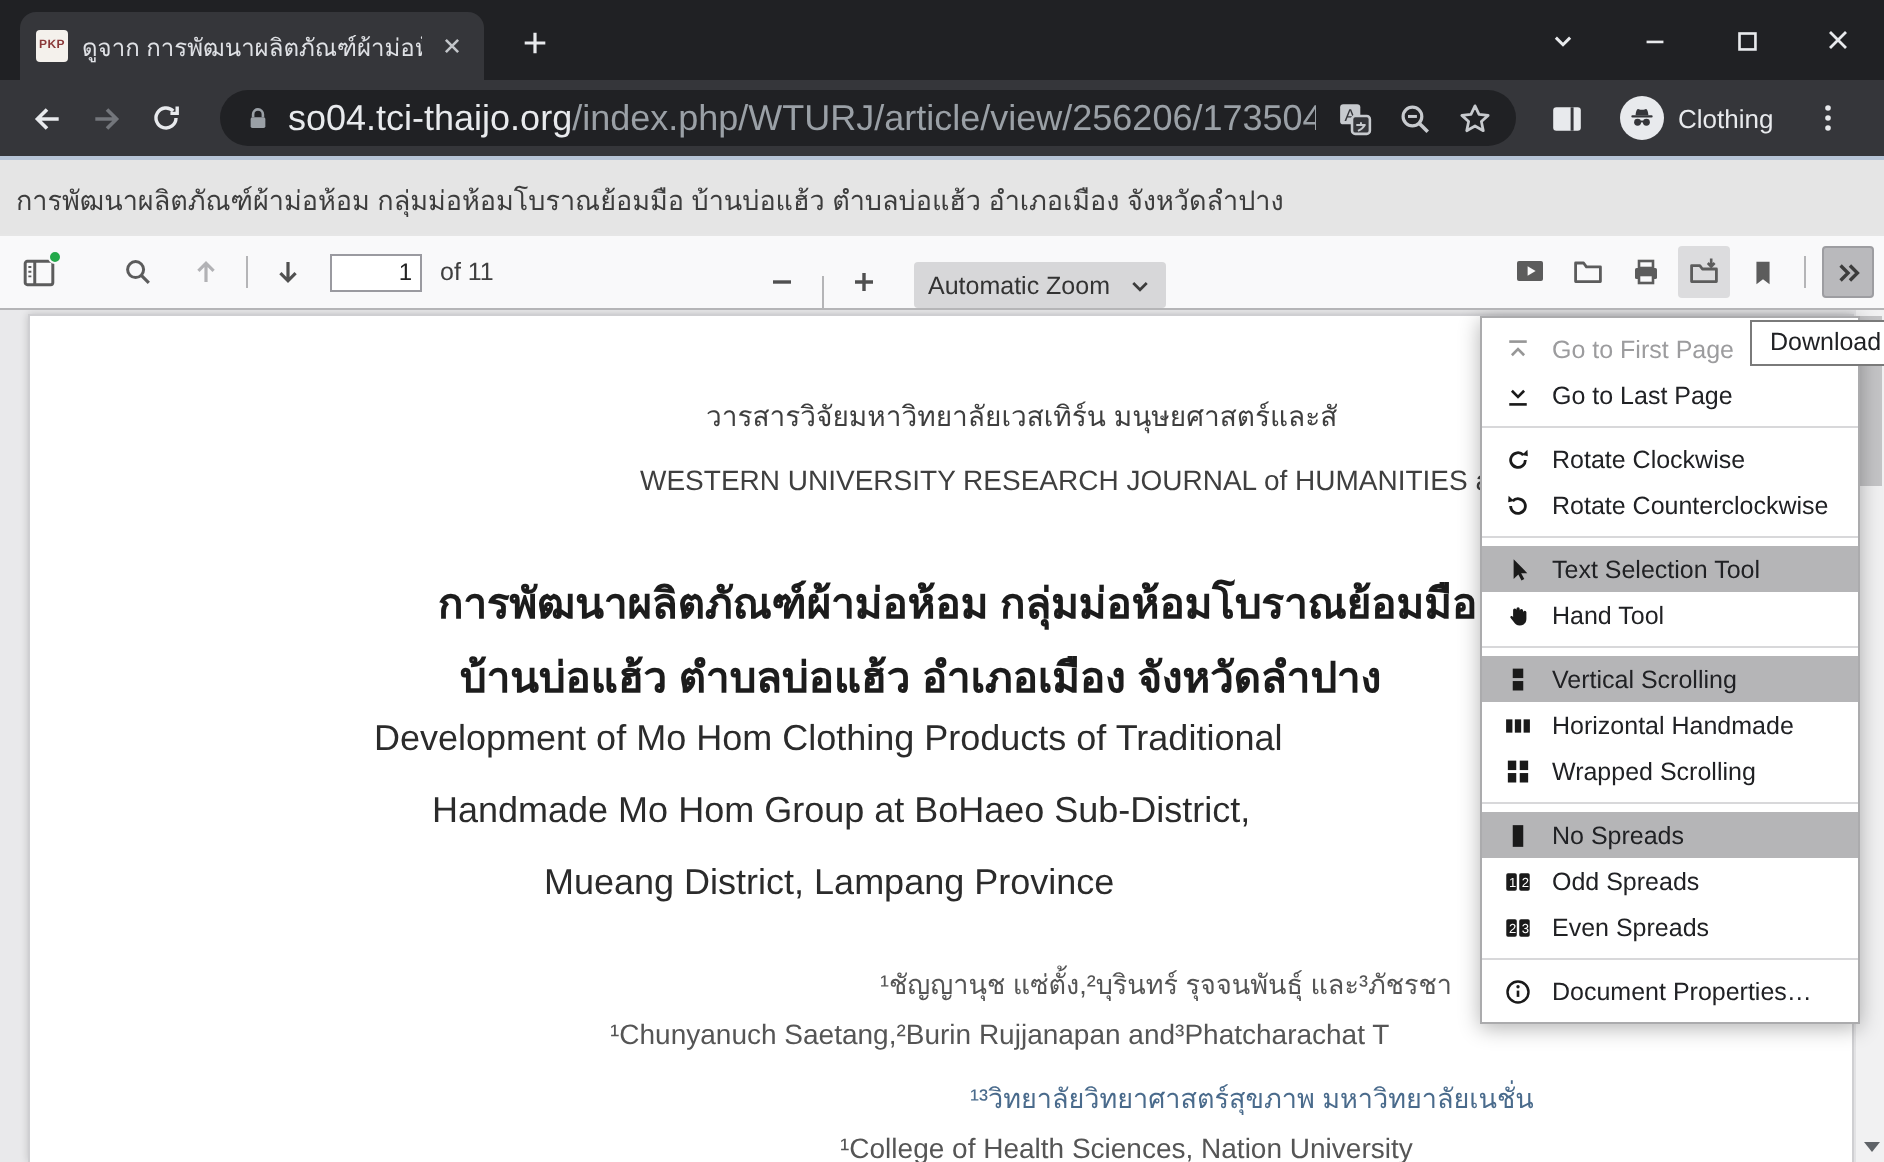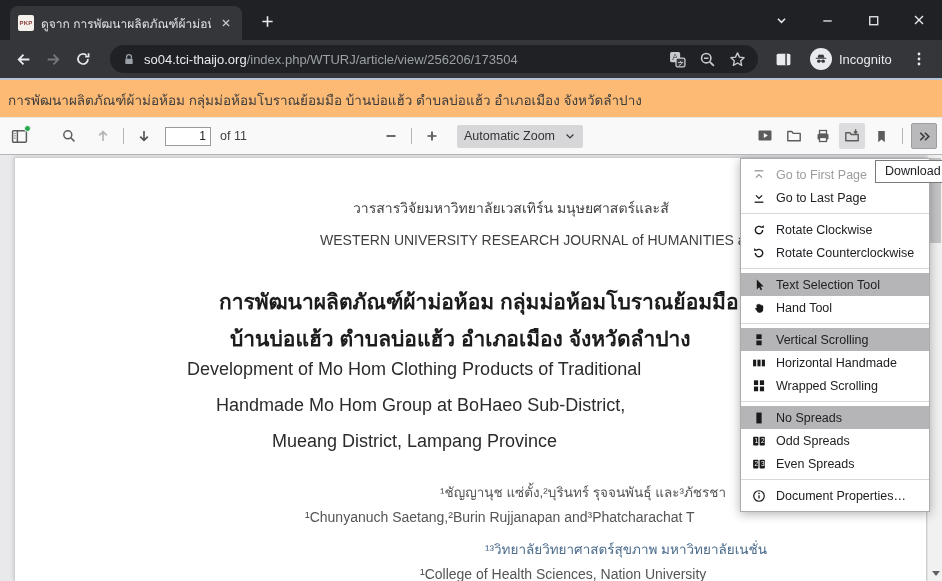--- a/index.html
+++ b/index.html
@@ -21,49 +21,49 @@
     display:flex; align-items:center; justify-content:center; border-radius:50%; }
   .win-controls { position:absolute; right:0; top:0; height:40px; display:flex; }
   .win-btn { width:46px; height:40px; display:flex; align-items:center; justify-content:center; }
 
   
   .navbar { height:38px; background:#35363A; display:flex; align-items:center; padding:0 8px; }
   .nav-btn { width:30px; height:30px; display:flex; align-items:center; justify-content:center;
     border-radius:50%; flex:0 0 auto; }
   .omnibox { margin-left:12px; width:648px; height:28px; background:#202124; border-radius:14px;
     display:flex; align-items:center; padding:0 10px 0 12px; gap:8px; flex:0 0 auto; }
-  .url { flex:1; font-size:13px; white-space:nowrap; overflow:hidden; }
+  .url { flex:1; font-size:18px; white-space:nowrap; overflow:hidden; }
   .url .domain { color:#e8eaed; }
   .url .path { color:#9aa0a6; }
   .omni-icon { width:22px; height:22px; display:flex; align-items:center; justify-content:center; flex:0 0 auto; }
   .nav-right { display:flex; align-items:center; margin-left:10px; gap:6px; }
   .incog-badge { display:flex; align-items:center; gap:7px; padding:0 6px; }
   .incog-circle { width:22px; height:22px; border-radius:50%; background:#e8eaed;
     display:flex; align-items:center; justify-content:center; }
   .incog-label { font-size:13px; color:#e8eaed; }
 
   
-  .site-header { height:40px; background:#fdba74; border-top:2px solid #b7c4d6;
+  .site-header { height:40px; background:#e5e5e5; border-top:2px solid #b7c4d6;
     border-bottom:1px solid #e6e6e6; padding:9px 8px 0 8px; }
   .site-header .t { font-size:13.5px; color:#3d3d3d; white-space:nowrap; overflow:hidden; }
 
   
   .pdfbar { position:relative; height:37px; background:#f9f9fa; border-bottom:1px solid #b5b5b7; }
   .pdfbar .grp-left { position:absolute; left:6px; top:0; height:36px; display:flex; align-items:center; gap:2px; }
   .tool-btn { width:26px; height:26px; display:flex; align-items:center; justify-content:center;
     border-radius:2px; position:relative; flex:0 0 auto; }
   .tool-btn.lightbg { background:#dcdcde; }
   .tool-btn.pressed { background:#b9b9bc; border:1px solid #9d9da1; }
   .green-dot { position:absolute; top:2px; right:1px; width:7px; height:7px; border-radius:50%;
     background:#23a94a; border:1px solid #f9f9fa; }
   .page-input { width:46px; height:19px; border:1px solid #9a9aa0; background:#fff;
     font-size:12px; text-align:right; padding-right:4px; margin-left:6px;
     font-family:"Liberation Sans","DejaVu Sans",sans-serif; color:#222; }
   .page-count { font-size:12.5px; color:#404040; margin-left:7px; }
-  .grp-center { position:absolute; left:378px; top:0; height:36px; display:flex; align-items:center; gap:2px; }
+  .grp-center { position:absolute; left:378px; top:0; height:36px; display:flex; align-items:flex-end; gap:2px; }
   .vsep { width:1px; height:16px; background:#b5b5b7; margin:0 5px; }
   .zoom-select { margin-left:10px; width:126px; height:23px; background:#d7d7d9; border-radius:2px;
     display:flex; align-items:center; padding:0 7px; gap:6px; }
   .zoom-select .zlabel { flex:1; font-size:12.5px; color:#333; white-space:nowrap; overflow:hidden; }
   .grp-right { position:absolute; right:5px; top:0; height:36px; display:flex; align-items:center; gap:3px; }
 
   
   .viewer { position:relative; height:426px; background:#e9e9eb; overflow:hidden; }
   .pdf-page { position:absolute; left:14px; right:15px; top:2px; bottom:0;
     background:#fff; border:1px solid #cfcfd2; border-bottom:none; box-shadow:0 0 4px rgba(0,0,0,.18); }
@@ -196,21 +196,21 @@
     <div class="incog-badge">
       <span class="incog-circle">
         <svg width="16" height="16" viewBox="0 0 24 24">
             <path d="M7.2 10c.1-2.8 1-4.8 1.9-4.8.8 0 .9.6 2.9.6s2.1-.6 2.9-.6c.9 0 1.8 2 1.9 4.8z" fill="#35363A"></path>
             <rect x="4" y="10" width="16" height="1.7" rx=".8" fill="#35363A"></rect>
             <circle cx="8.7" cy="15.2" r="2.6" fill="#35363A"></circle>
             <circle cx="15.3" cy="15.2" r="2.6" fill="#35363A"></circle>
             <path d="M10.8 14.6h2.4" stroke="#35363A" stroke-width="1.4"></path>
           </svg>
       </span>
-      <span class="incog-label">Incognito</span>
+      <span class="incog-label">Clothing</span>
     </div>
     <div class="nav-btn">
       <svg width="16" height="16" viewBox="0 0 16 16">
           <circle cx="8" cy="3" r="1.4" fill="#e8eaed"></circle>
           <circle cx="8" cy="8" r="1.4" fill="#e8eaed"></circle>
           <circle cx="8" cy="13" r="1.4" fill="#e8eaed"></circle>
         </svg>
     </div>
   </div>
 </div>

